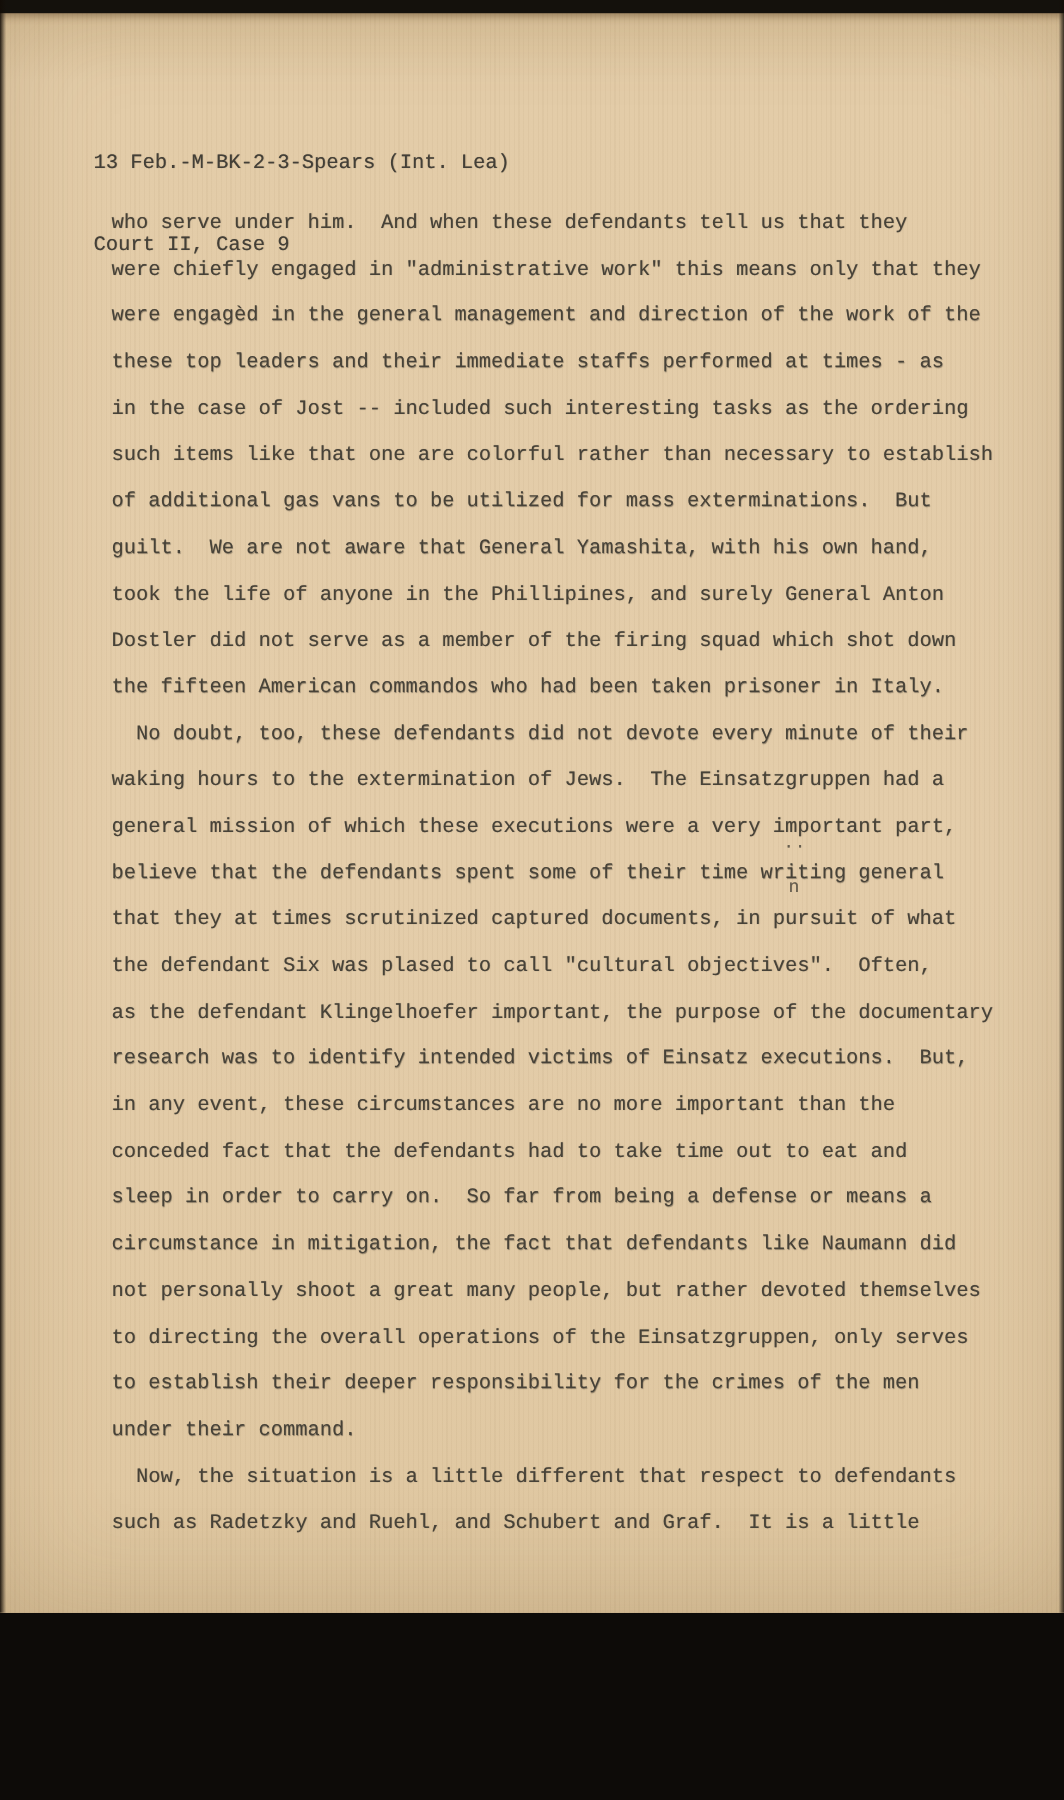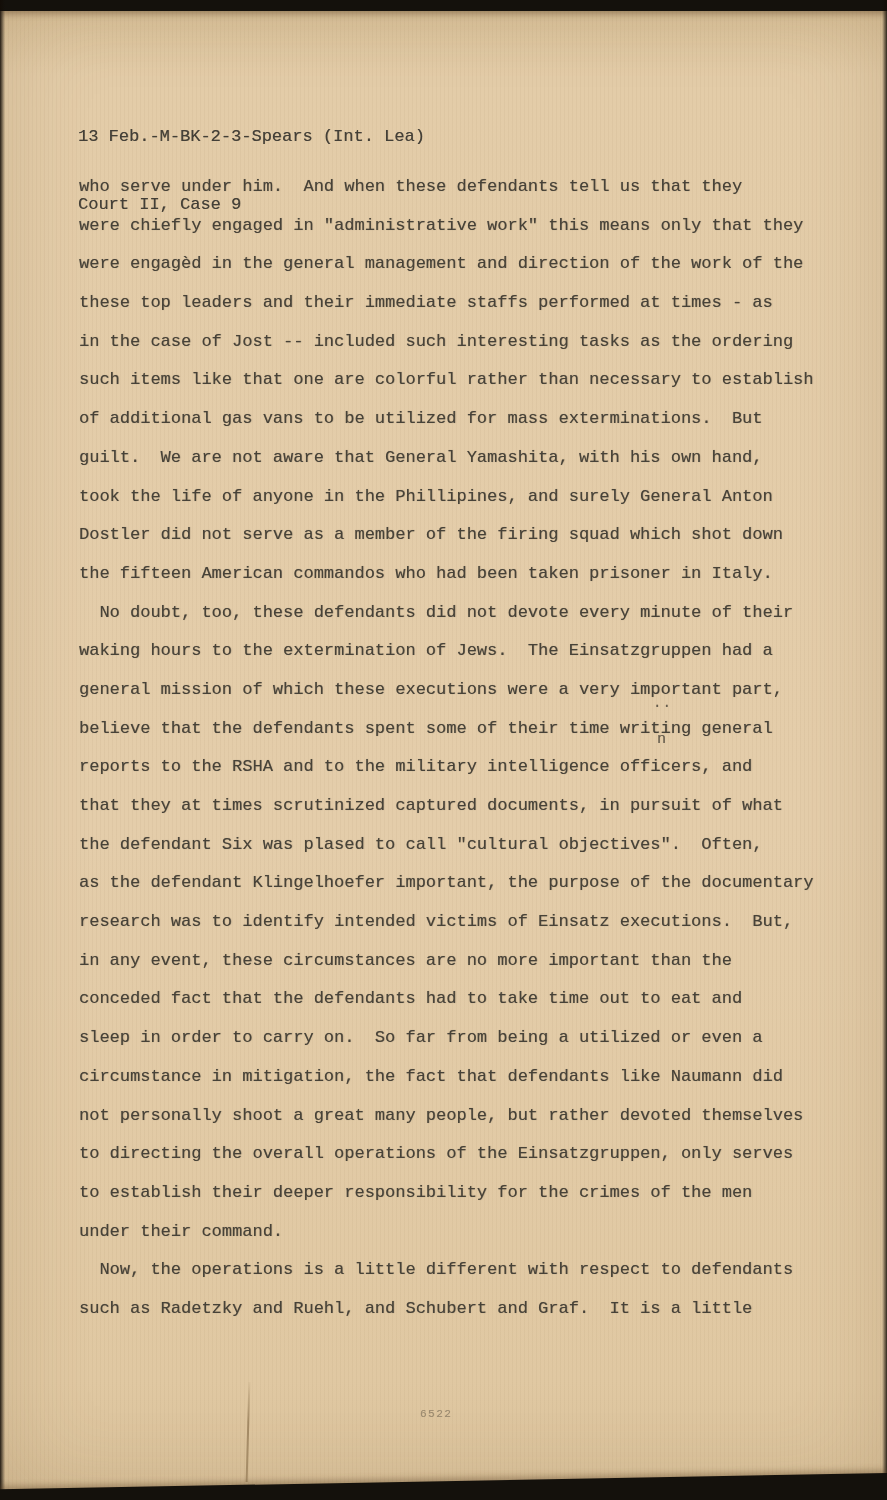--- a/index.html
+++ b/index.html
@@ -4,21 +4,21 @@
 <style>
   html, body { margin: 0; padding: 0; }
   body {
     width: 887px; height: 1500px;
     overflow: hidden;
     background: #0d0b08;
     font-family: "Liberation Mono", "DejaVu Sans Mono", monospace;
   }
   .page {
     position: relative;
-    width: 887px; height: 1500px;
+    width: 887px; height: 1344px;
     background:
       repeating-linear-gradient(90deg, rgba(120,92,52,0.05) 0 1px, rgba(0,0,0,0) 1px 4px),
       linear-gradient(180deg, #d8c098 0%, #e3cca8 5%, #e4cdaa 55%, #e0c8a2 92%, #d9c19a 100%);
     background-color: #e2cba7;
     box-shadow: inset 0 0 90px rgba(120,90,50,0.20);
     overflow: hidden;
   }
   .edge { position: absolute; background: #14110c; }
   .edge.top { left: 0; top: 0; width: 887px; height: 11px;
     box-shadow: 0 3px 6px rgba(90,65,35,0.45); }
@@ -30,21 +30,21 @@
     background: linear-gradient(270deg, rgba(18,12,6,0.85), rgba(18,12,6,0)); }
 
   .header {
     position: absolute; left: 78px; top: 81px;
     font-size: 17px; line-height: 22.5px;
     color: #433f37;
     text-shadow: 0.4px 0.4px 0.6px rgba(62,56,46,0.55);
     white-space: pre;
   }
   .doc-body {
-    position: absolute; left: 79px; top: 168px;
+    position: absolute; left: 93px; top: 168px;
     font-size: 17px; line-height: 38.7px;
     color: #474238;
     text-shadow: 0.4px 0.4px 0.7px rgba(62,56,46,0.5);
   }
   .tline { white-space: pre; height: 38.7px; }
 
   .artifact {
     position: absolute; color: #474238; opacity: 0.8;
     text-shadow: 0.3px 0.3px 0.5px rgba(62,56,46,0.5);
   }
@@ -86,34 +86,33 @@
       <div class="tline">such items like that one are colorful rather than necessary to establish</div>
       <div class="tline">of additional gas vans to be utilized for mass exterminations.  But</div>
       <div class="tline">guilt.  We are not aware that General Yamashita, with his own hand,</div>
       <div class="tline">took the life of anyone in the Phillipines, and surely General Anton</div>
       <div class="tline">Dostler did not serve as a member of the firing squad which shot down</div>
       <div class="tline">the fifteen American commandos who had been taken prisoner in Italy.</div>
       <div class="tline">  No doubt, too, these defendants did not devote every minute of their</div>
       <div class="tline">waking hours to the extermination of Jews.  The Einsatzgruppen had a</div>
       <div class="tline">general mission of which these executions were a very important part,</div>
       <div class="tline">believe that the defendants spent some of their time writing general</div>
-      <div class="tline">reports to the RSHA and to the military intelligence officers, and</div>
       <div class="tline">that they at times scrutinized captured documents, in pursuit of what</div>
       <div class="tline">the defendant Six was plased to call "cultural objectives".  Often,</div>
       <div class="tline">as the defendant Klingelhoefer important, the purpose of the documentary</div>
       <div class="tline">research was to identify intended victims of Einsatz executions.  But,</div>
       <div class="tline">in any event, these circumstances are no more important than the</div>
       <div class="tline">conceded fact that the defendants had to take time out to eat and</div>
-      <div class="tline">sleep in order to carry on.  So far from being a utilized or even a</div>
+      <div class="tline">sleep in order to carry on.  So far from being a defense or means a</div>
       <div class="tline">circumstance in mitigation, the fact that defendants like Naumann did</div>
       <div class="tline">not personally shoot a great many people, but rather devoted themselves</div>
       <div class="tline">to directing the overall operations of the Einsatzgruppen, only serves</div>
       <div class="tline">to establish their deeper responsibility for the crimes of the men</div>
       <div class="tline">under their command.</div>
-      <div class="tline">  Now, the operations is a little different with respect to defendants</div>
+      <div class="tline">  Now, the situation is a little different that respect to defendants</div>
       <div class="tline">such as Radetzky and Ruehl, and Schubert and Graf.  It is a little</div>
     </div>
 
   <span class="artifact dots">··</span>
   <span class="artifact subn">n</span>
 
   <div class="crease"></div>
   <div class="pagenum">6522</div>
 
   <div class="edge bottom"></div>

